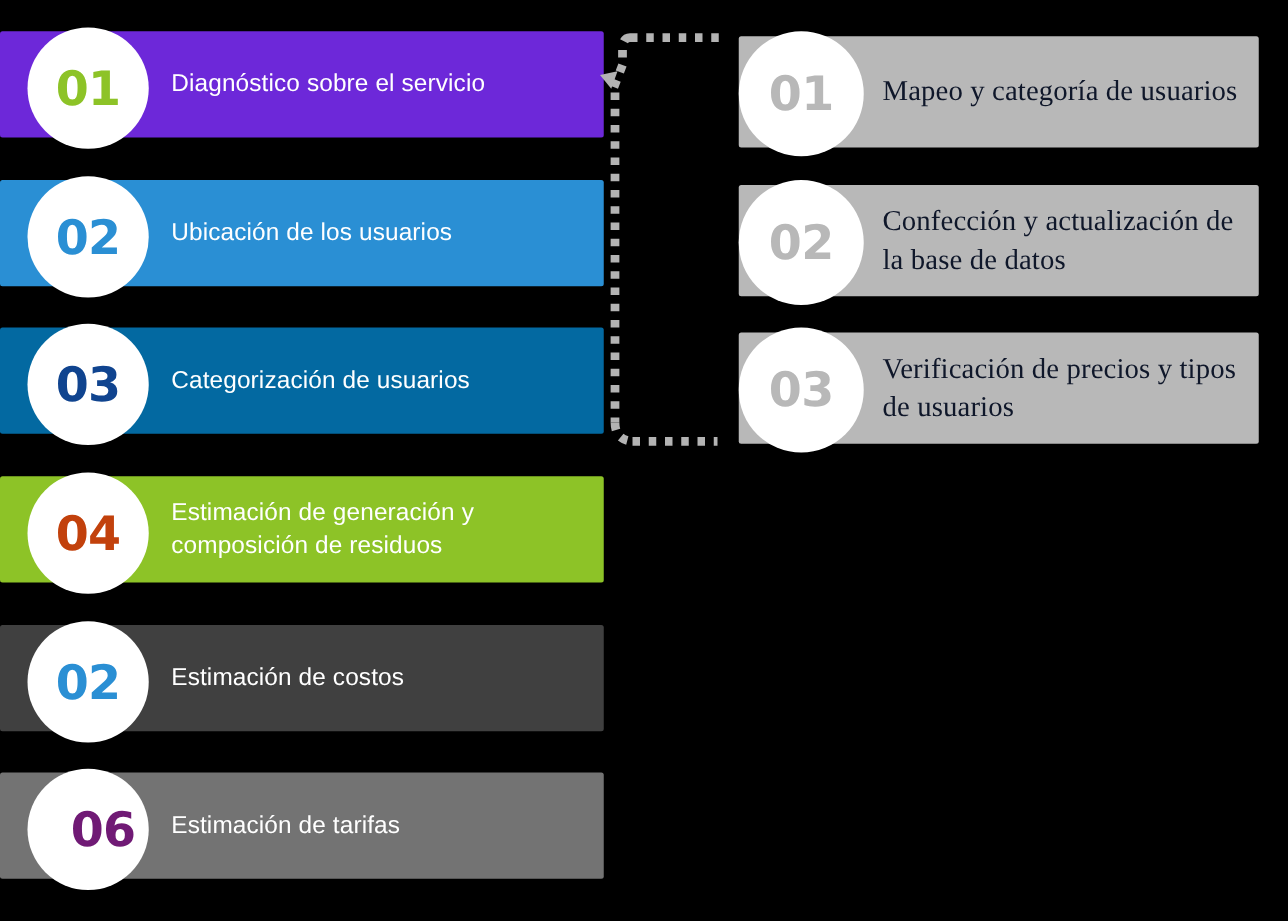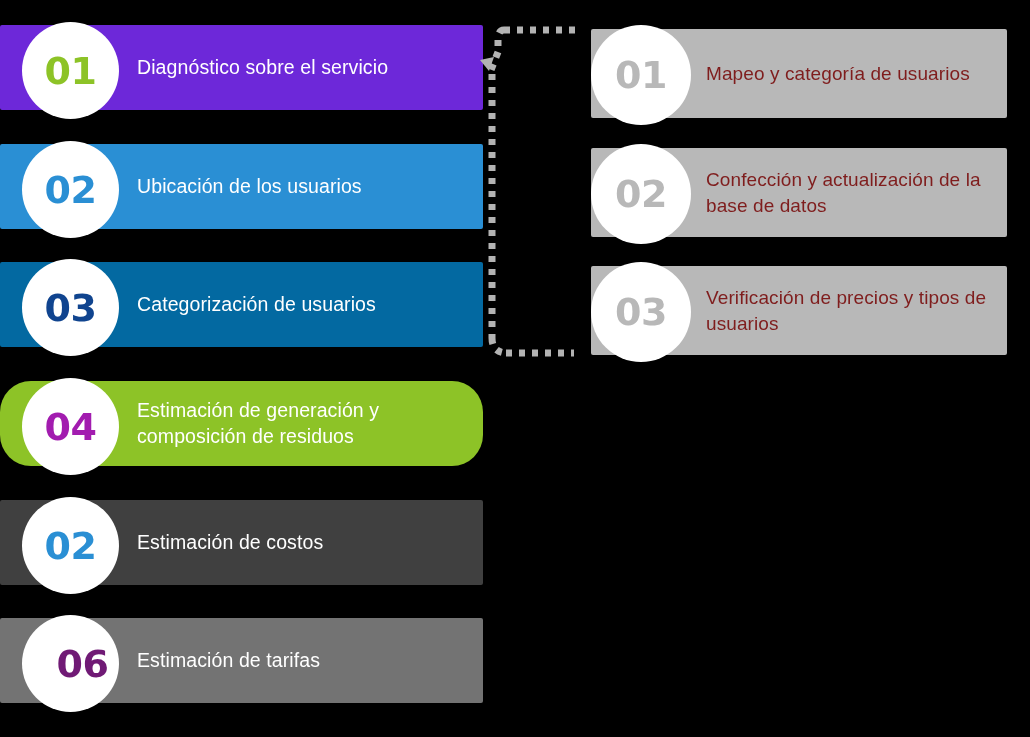--- a/index.html
+++ b/index.html
@@ -22,21 +22,21 @@
 
   
   .col-left .step{left:0;width:483px;}
   .col-left .bar{width:483px;padding-left:137px;padding-right:16px;}
   .col-left .circle{left:22px;top:-3px;width:97px;height:97px;}
 
   
   .col-right .step{left:591px;width:416px;}
   .col-right .bar{width:416px;padding-left:115px;padding-right:14px;height:89px;}
   .col-right .circle{left:0px;top:-4px;width:100px;height:100px;}
-  .col-right .bar-label{color:#7f1d1d;font-size:19px;}
+  .col-right .bar-label{color:#0f172a;font-size:23px;font-family:Liberation Serif, serif;}
   .col-right .circle-num{color:#b8b8b8;}
 
   
   .halo{position:absolute;border-radius:50%;background:#000;}
 
   
   .connector{position:absolute;left:478px;top:8px;width:120px;height:370px;}
 </style>
 </head>
 <body>
@@ -66,25 +66,25 @@
         <div class="halo" style="left: 14px; top: -11px; width: 113px; height: 113px;"></div>
         <div class="bar" style="background: #0369a1;">
           <span class="bar-label">Categorización de usuarios</span>
         </div>
         <div class="circle">
           <span class="circle-num" style="color: rgb(16, 68, 143);">03</span>
         </div>
       </div>
       <div class="step" style="top: 381px;">
         <div class="halo" style="left: 14px; top: -11px; width: 113px; height: 113px;"></div>
-        <div class="bar" style="background: rgb(141, 195, 39); border-radius: 31px;">
+        <div class="bar" style="background: rgb(141, 195, 39);">
           <span class="bar-label">Estimación de generación y composición de residuos</span>
         </div>
         <div class="circle">
-          <span class="circle-num" style="color: #a21caf;">04</span>
+          <span class="circle-num" style="color: #c2410c;">04</span>
         </div>
       </div>
       <div class="step" style="top: 500px;">
         <div class="halo" style="left: 14px; top: -11px; width: 113px; height: 113px;"></div>
         <div class="bar" style="background: #404040;">
           <span class="bar-label">Estimación de costos</span>
         </div>
         <div class="circle">
           <span class="circle-num" style="color: rgb(42, 143, 212);">02</span>
         </div>

